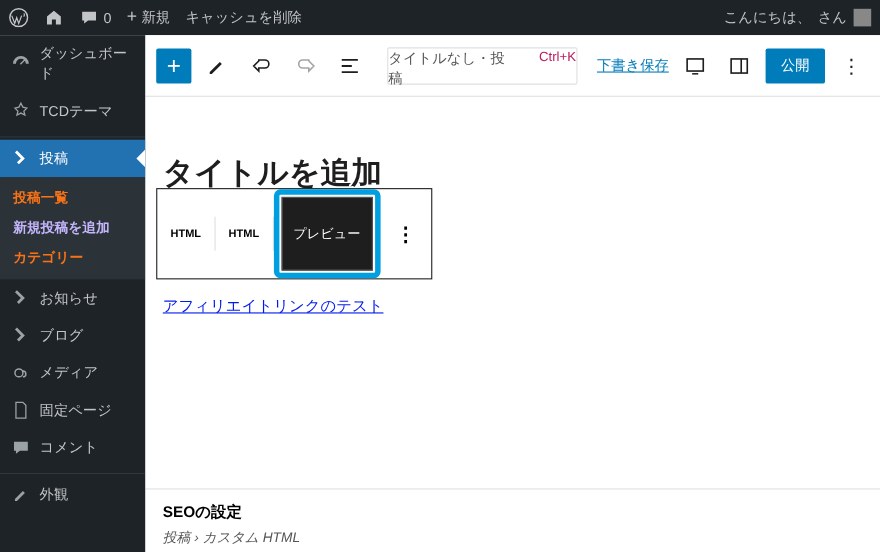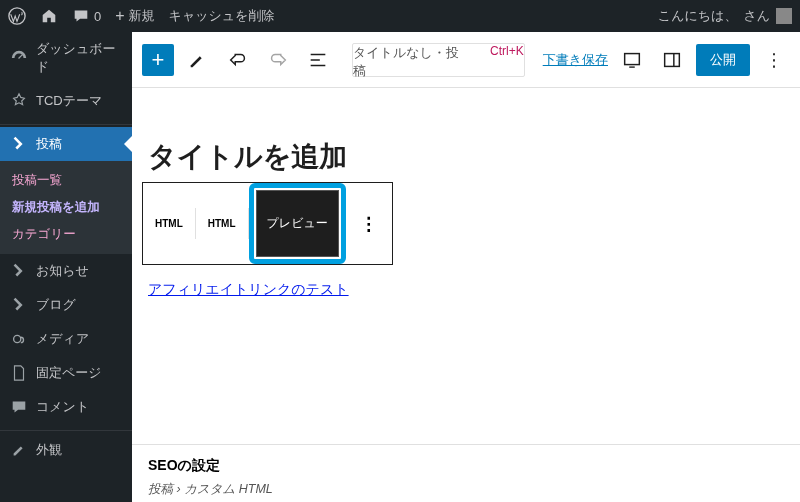--- a/index.html
+++ b/index.html
@@ -10,35 +10,35 @@
 .adminbar .ico { width: 18px; height: 18px; display: inline-flex; align-items: center; justify-content: center; fill: #c3c4c7; }
 .adminbar .item { display: flex; align-items: center; gap: 4px; }
 .layout { display: flex; height: 470px; }
 .sidebar { width: 132px; background: #1d2327; color: #c3c4c7; font-size: 13px; overflow: hidden; position: relative; }
 .menu-item { display: flex; align-items: center; gap: 8px; padding: 8px 10px; cursor: pointer; }
 .menu-item.active { background: #2271b1; color: #fff; position: relative; }
 .menu-item.active::after { content: ''; position: absolute; right: -0px; top: 50%; transform: translateY(-50%); border: 8px solid transparent; border-right-color: #fff; }
 .menu-item svg { width: 18px; height: 18px; fill: rgba(240,246,252,0.6); flex-shrink: 0; }
 .menu-item.active svg { fill: #fff; }
 .submenu { background: #2c3338; padding: 6px 0; }
-.submenu .sub { padding: 5px 12px; font-size: 12.5px; color: #f9a8d4; cursor: pointer; }
+.submenu .sub { padding: 5px 12px; font-size: 12.5px; color: #f97316; cursor: pointer; font-weight: bold; }
 .submenu .sub.current { color: #c4b5fd; font-weight: 600; }
 .sep { height: 5px; border-bottom: 1px solid #32373c; margin: 2px 0; }
 .content { flex: 1; background: #fff; display: flex; flex-direction: column; }
 .editbar { height: 56px; border-bottom: 1px solid #e0e0e0; display: flex; align-items: center; padding: 0 10px; gap: 8px; }
 .addbtn { width: 32px; height: 32px; background: #1e1e1e; color: #fff; display: flex; align-items: center; justify-content: center; font-size: 22px; font-weight: 300; cursor: pointer; border-radius: 2px; }
 .addbtn.blue { background: #007cba; }
 .toolbtn { width: 32px; height: 32px; display: flex; align-items: center; justify-content: center; cursor: pointer; color: #1e1e1e; }
 .toolbtn svg { width: 22px; height: 22px; fill: #1e1e1e; }
 .doc-title { flex: 1; border: 1px solid #e0e0e0; height: 34px; display: flex; align-items: flex-start; justify-content: center; font-size: 13px; color: #555; margin: 0 10px; border-radius: 2px; }
 .doc-title .shortcut { margin-left: 30px; color: #be185d; font-size: 12px; }
 .draft { color: #007cba; font-size: 13px; cursor: pointer; text-decoration: underline; }
 .pubbtn { background: #007cba; color: #fff; padding: 7px 14px; font-size: 13px; border-radius: 2px; cursor: pointer; }
 .canvas { flex: 1; padding: 50px 16px 0 16px; position: relative; }
-.title-ghost { font-size: 28px; font-weight: 600; color: #1e1e1e; margin-bottom: 26px; font-family: Liberation Serif, serif; }
+.title-ghost { font-size: 28px; font-weight: 600; color: #1e1e1e; margin-bottom: 15px; font-family: Liberation Serif, serif; }
 .block-toolbar { display: flex; align-items: center; border: 1px solid #1e1e1e; background: #fff; width: fit-content; margin-left: -6px; margin-top: -20px; }
 .block-toolbar .cell { border-right: 1px solid #e0e0e0; padding: 10px 12px; font-size: 10px; font-weight: 600; display: flex; align-items: center; justify-content: center; cursor: pointer; }
 .block-toolbar .cell.dots { padding: 10px 14px; font-size: 18px; line-height: 0; border-right: none; }
 .highlight-wrap { border: 5px solid #00a0e0; border-radius: 6px; padding: 2px; position: relative; }
 .highlight-wrap::before { content: ''; position: absolute; inset: -2px; border-radius: 6px; }
 .preview-btn { background: #1e1e1e; color: #fff; padding: 24px 10px; font-size: 12px; border: 1px solid #555; }
 .link { color: #0019ec; text-decoration: underline; font-size: 14px; margin-top: 16px; display: inline-block; cursor: pointer; }
 .bottom-panel { border-top: 1px solid #e0e0e0; padding: 12px 16px 4px; font-size: 13px; }
 .bottom-panel .heading { font-weight: 600; margin-bottom: 6px; font-size: 14px; }
 .crumb { color: #555; font-size: 12.5px; font-style: italic; }

